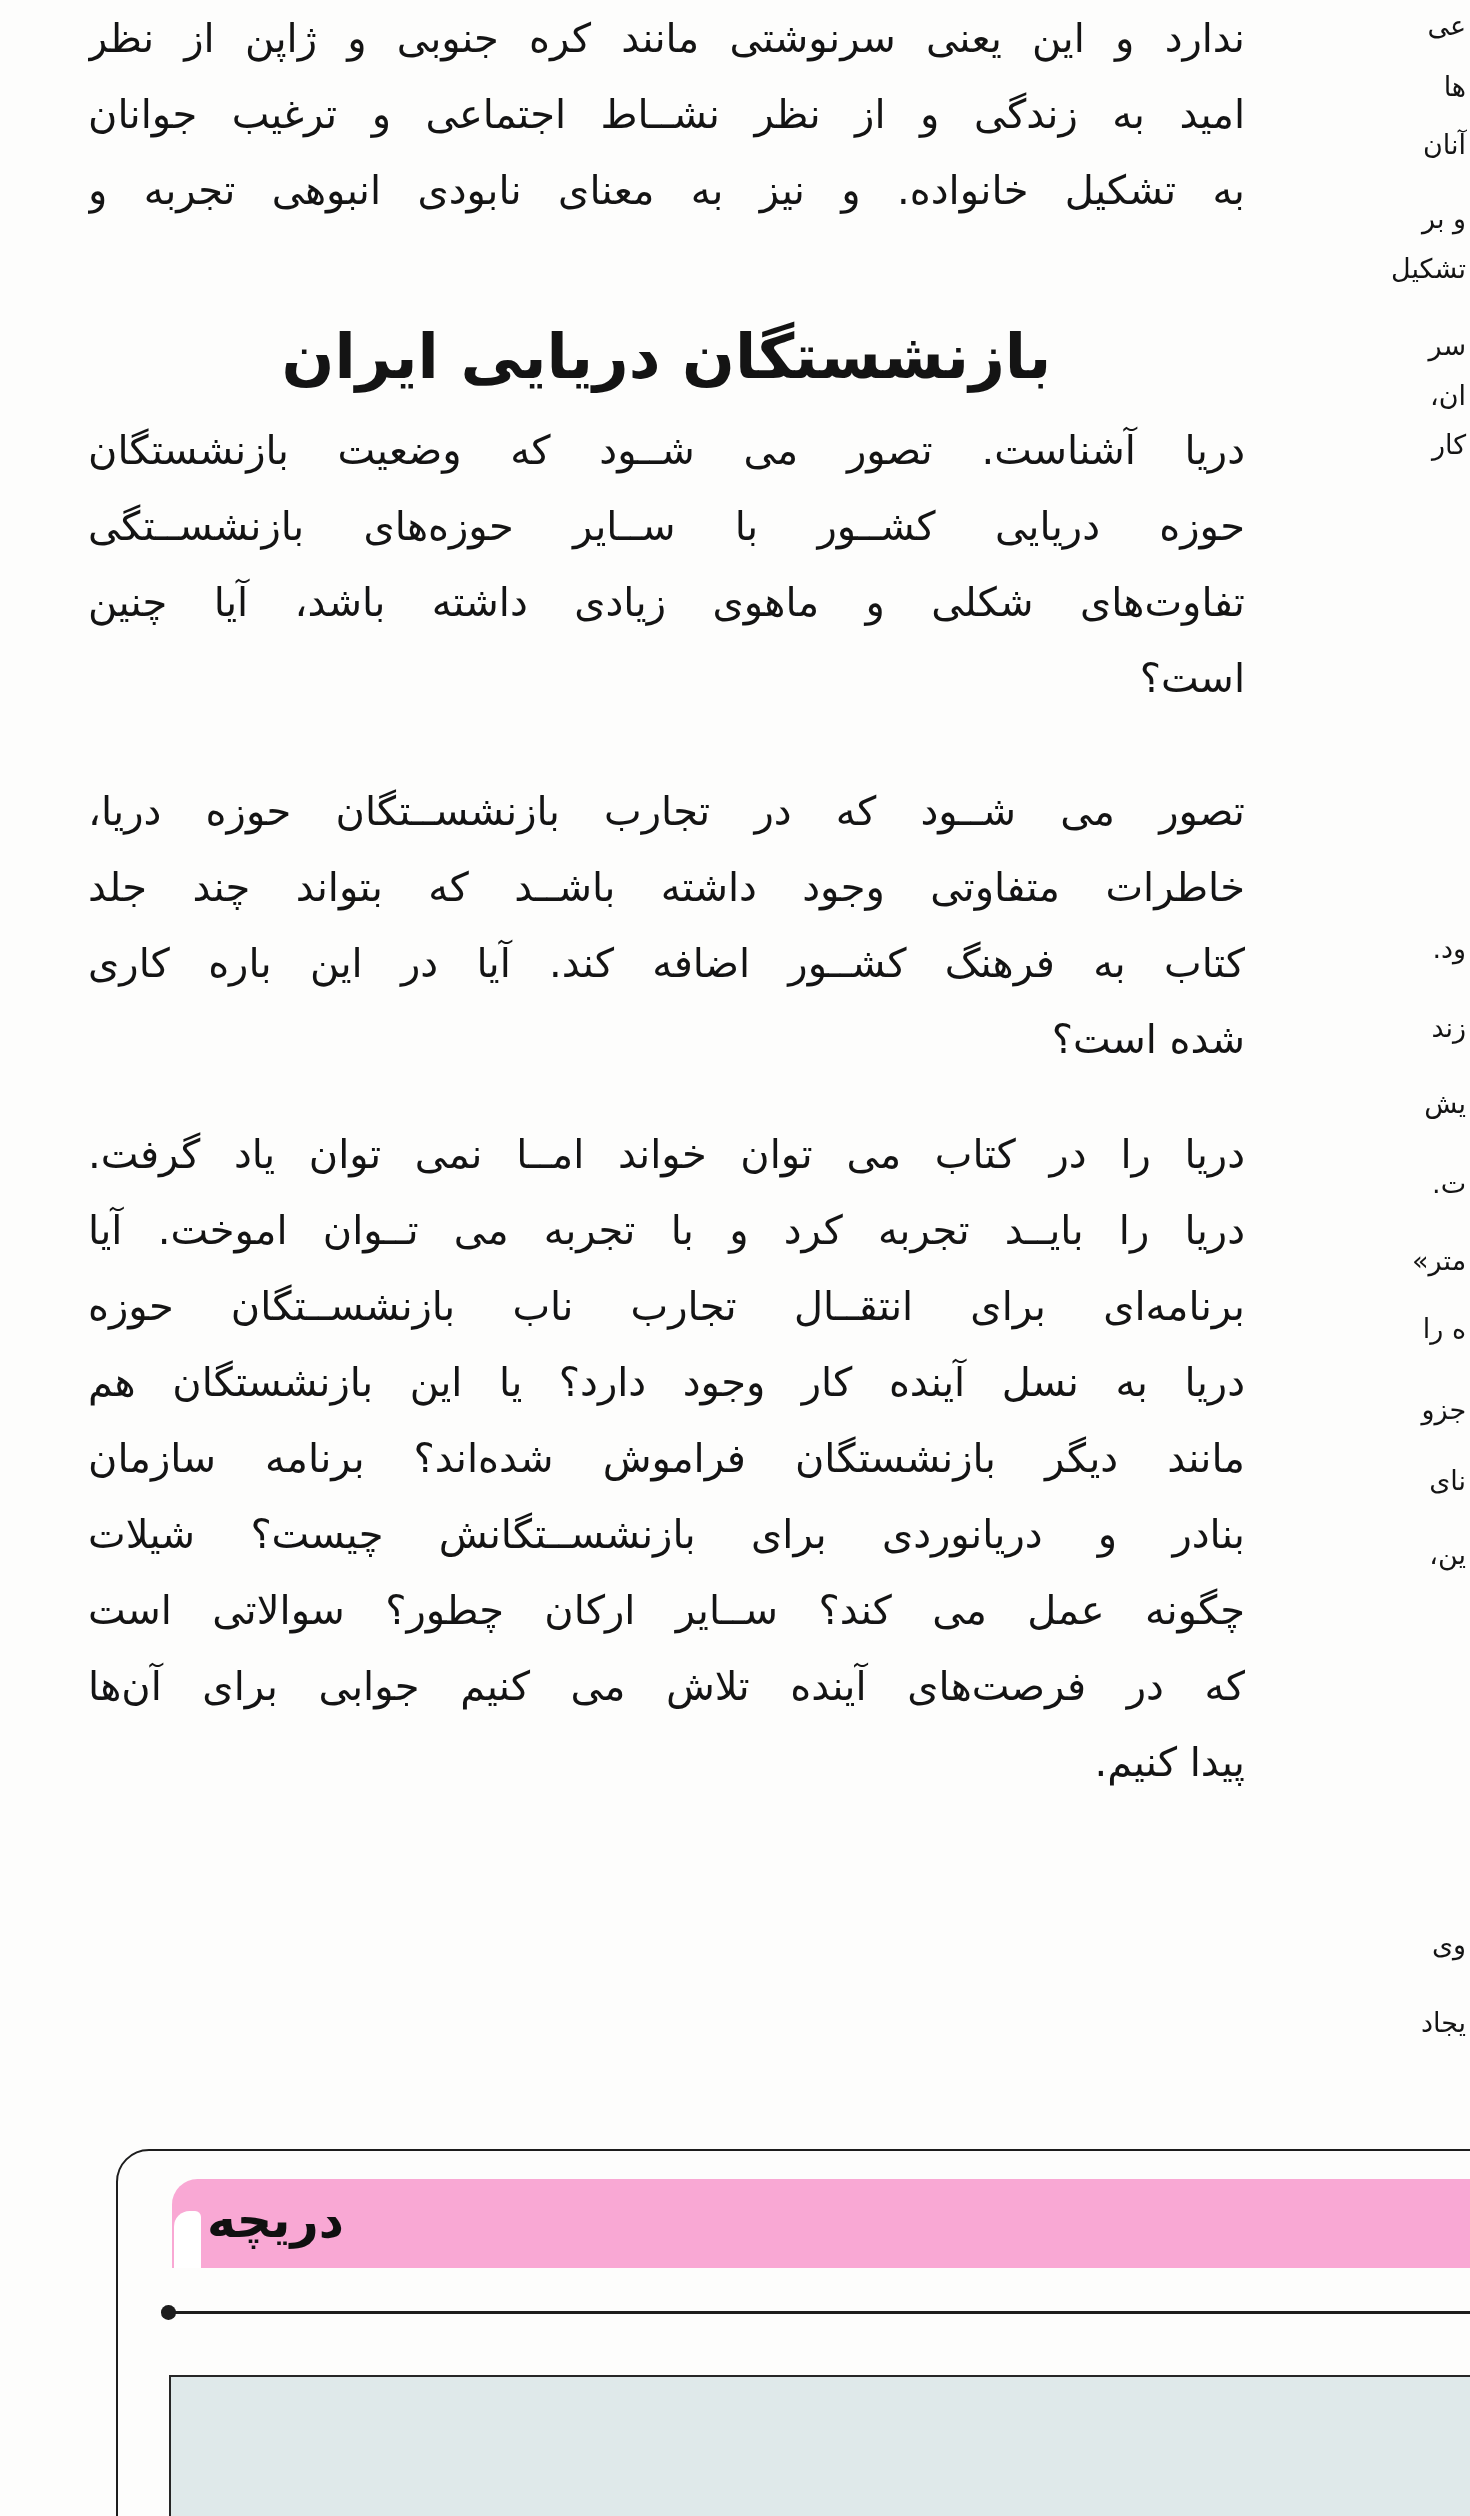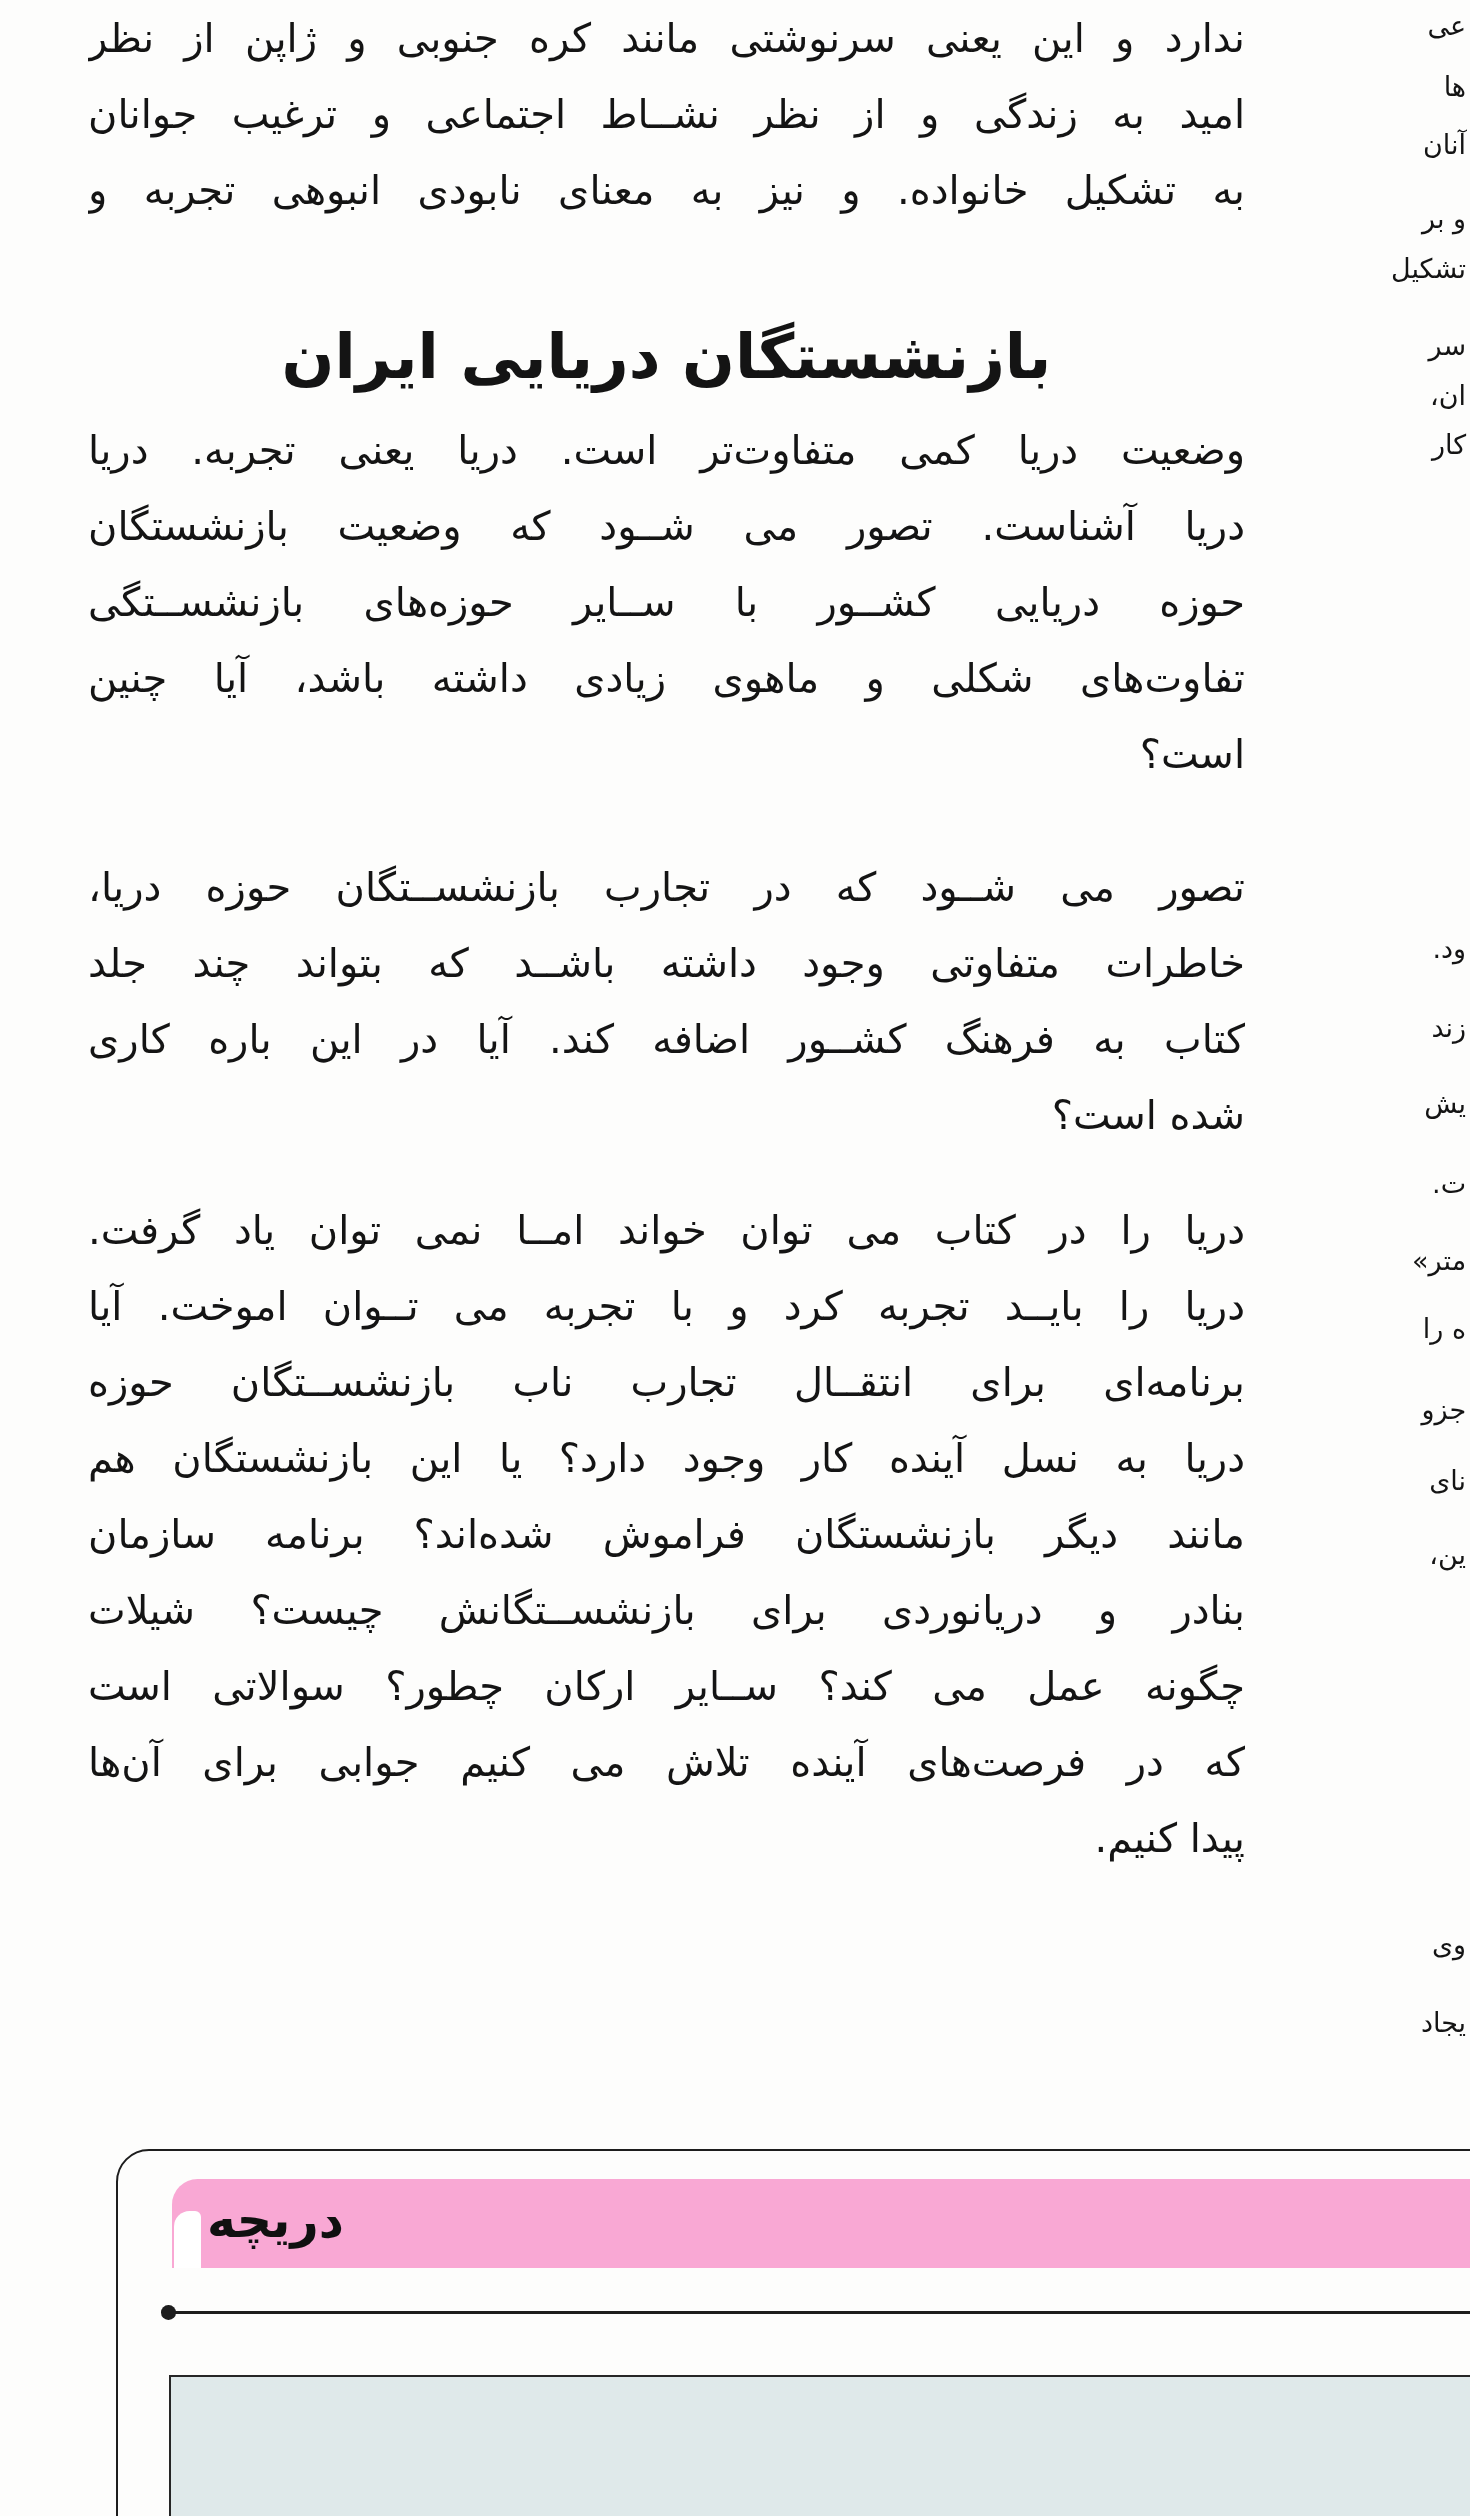--- a/index.html
+++ b/index.html
@@ -76,21 +76,20 @@
 
     <div class="para p1">
       <div class="line">ندارد و این یعنی سرنوشتی مانند کره جنوبی و ژاپن از نظر</div>
       <div class="line">امید به زندگی و از نظر نشــاط اجتماعی و ترغیب جوانان</div>
       <div class="line">به تشکیل خانواده. و نیز به معنای نابودی انبوهی تجربه و</div>
     </div>
 
     <div class="headline">بازنشستگان دریایی ایران</div>
 
     <div class="para p2">
-      <div class="line">وضعیت دریا کمی متفاوت‌تر است. دریا یعنی تجربه. دریا</div>
       <div class="line">دریا آشناست. تصور می شــود که وضعیت بازنشستگان</div>
       <div class="line">حوزه دریایی کشــور با ســایر حوزه‌های بازنشســتگی</div>
       <div class="line">تفاوت‌های شکلی و ماهوی زیادی داشته باشد، آیا چنین</div>
       <div class="line short">است؟</div>
     </div>
 
     <div class="para p3">
       <div class="line">تصور می شــود که در تجارب بازنشســتگان حوزه دریا،</div>
       <div class="line">خاطرات متفاوتی وجود داشته باشــد که بتواند چند جلد</div>
       <div class="line">کتاب به فرهنگ کشــور اضافه کند. آیا در این باره کاری</div>

